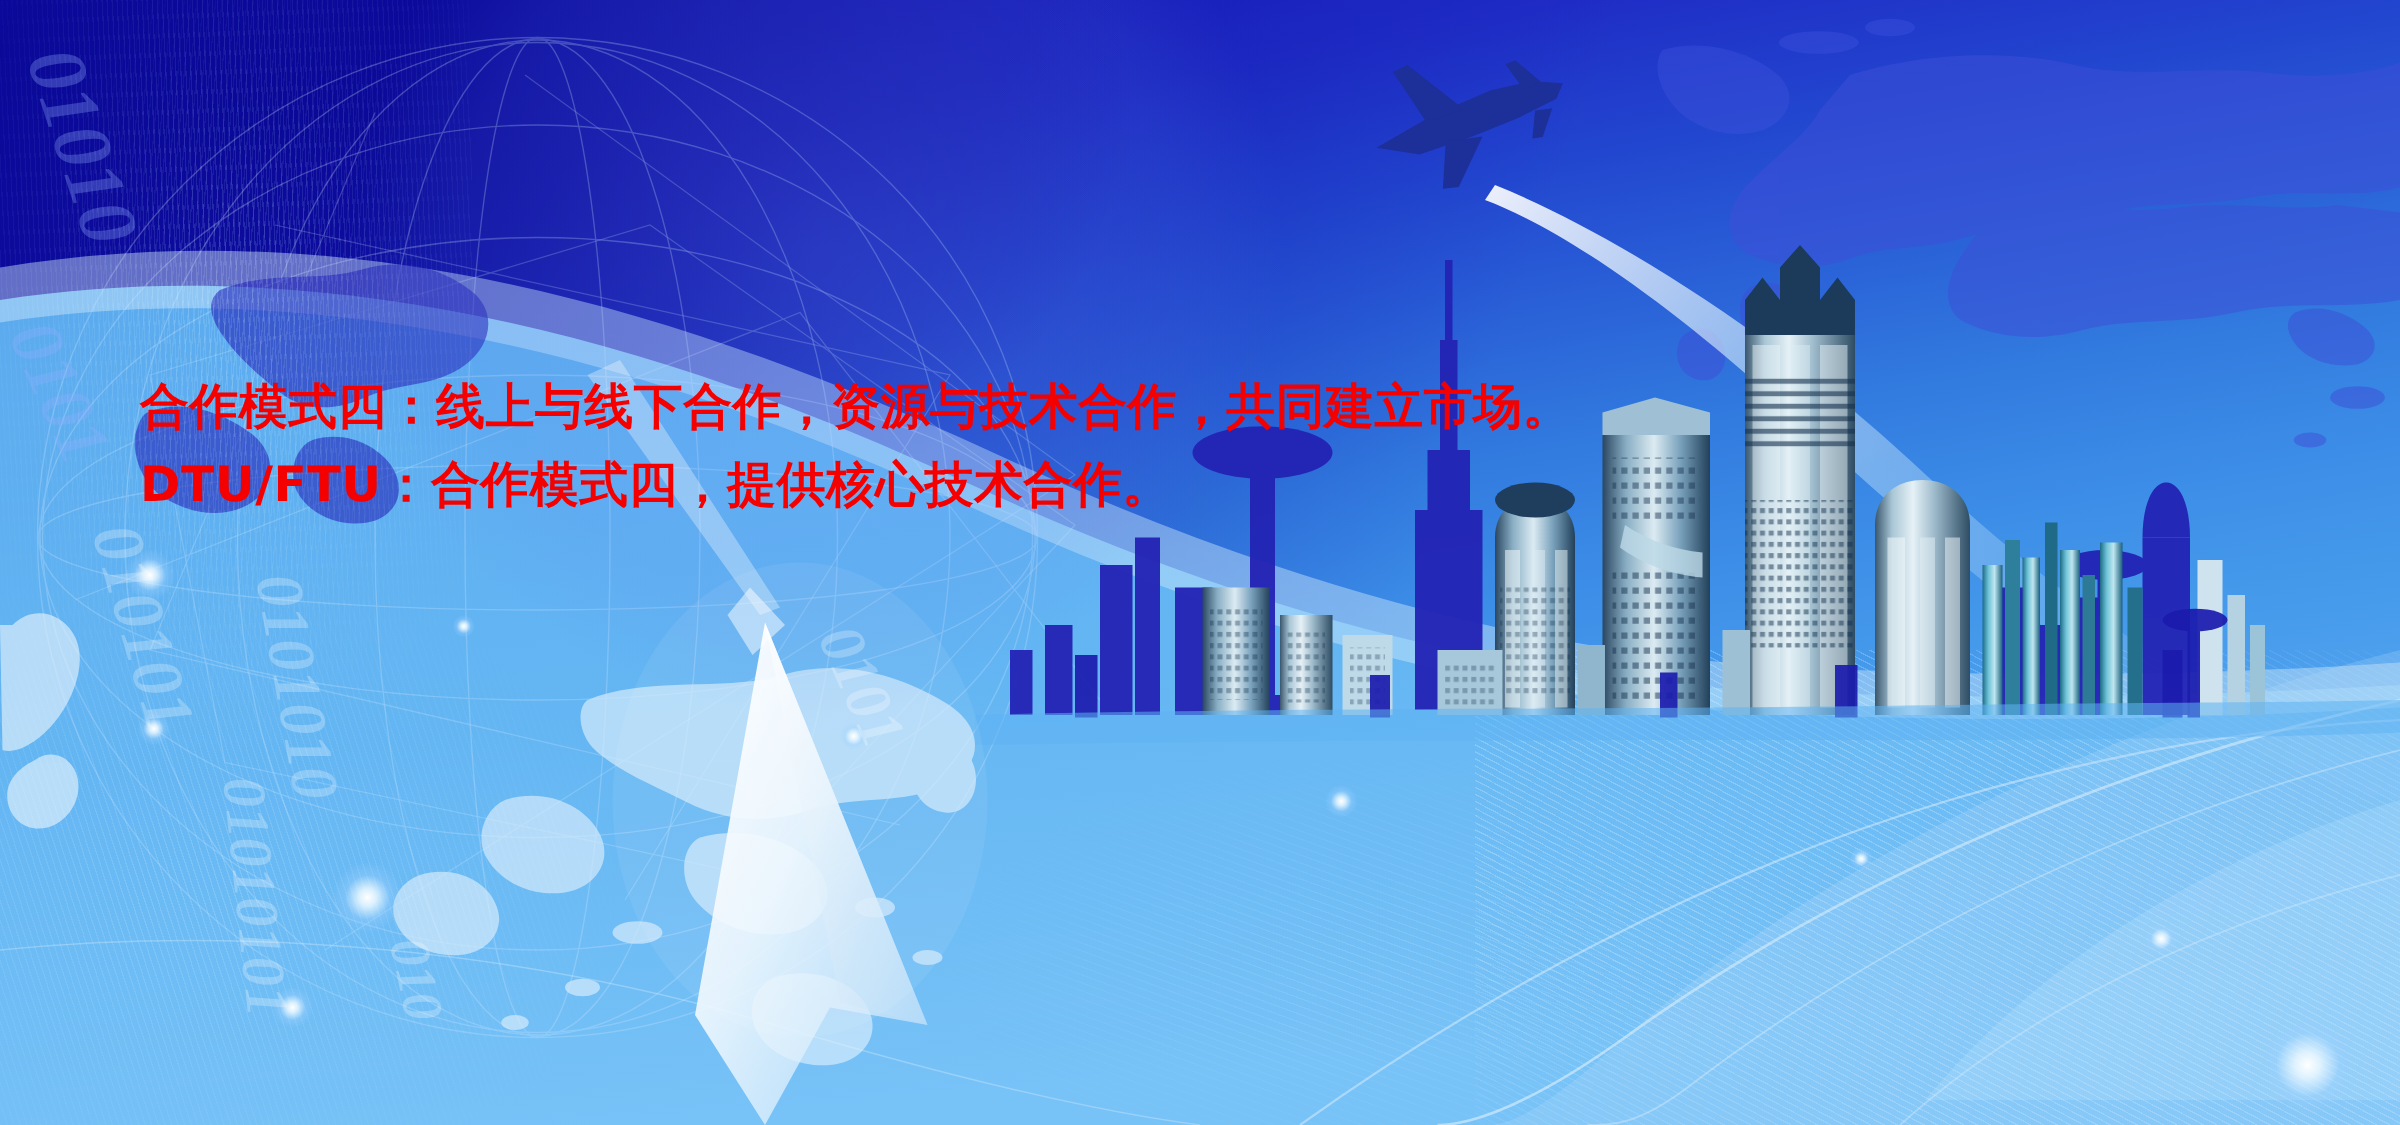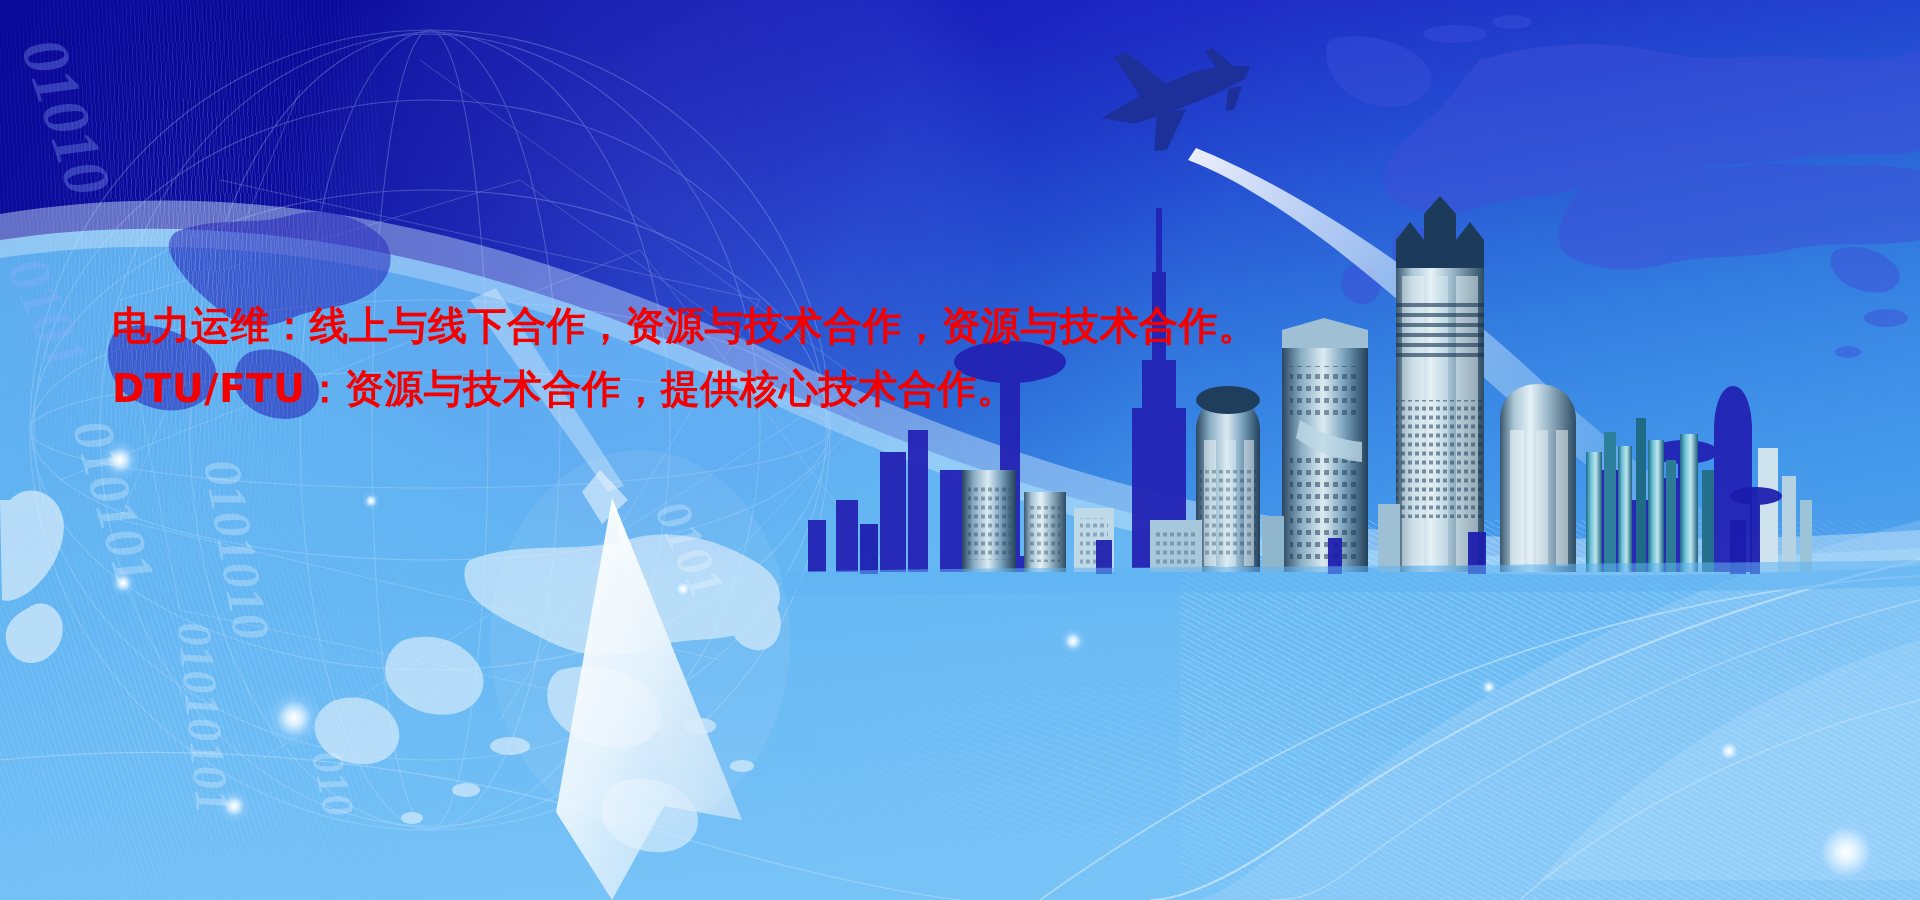--- a/index.html
+++ b/index.html
@@ -541,18 +541,18 @@
   <div class="binary dark" style="left:-10px; top:280px; font-size:58px; transform:rotate(66deg);">0101</div>
   <div class="binary light" style="left:30px; top:470px; font-size:56px; transform:rotate(74deg);">010101</div>
   <div class="binary light" style="left:146px; top:520px; font-size:52px; transform:rotate(80deg);">0101010</div>
   <div class="binary light" style="left:108px; top:690px; font-size:48px; transform:rotate(84deg);">01010101</div>
   <div class="binary light" style="left:640px; top:520px; font-size:50px; transform:rotate(66deg);">0101</div>
   <div class="binary light" style="left:300px; top:758px; font-size:44px; transform:rotate(78deg);">010</div>
 
   <div id="content">
 
     <div id="body-text">
-      <div class="body-line">电力运维：线上与线下合作，资源与技术合作，资源与技术合作。</div>
-      <div class="body-line">DTU/FTU：资源与技术合作，提供核心技术合作。</div>
+      <div class="body-line">合作模式四：线上与线下合作，资源与技术合作，共同建立市场。</div>
+      <div class="body-line">DTU/FTU：合作模式四，提供核心技术合作。</div>
     </div>
   </div>
 
 </div>
 
 </body></html>

